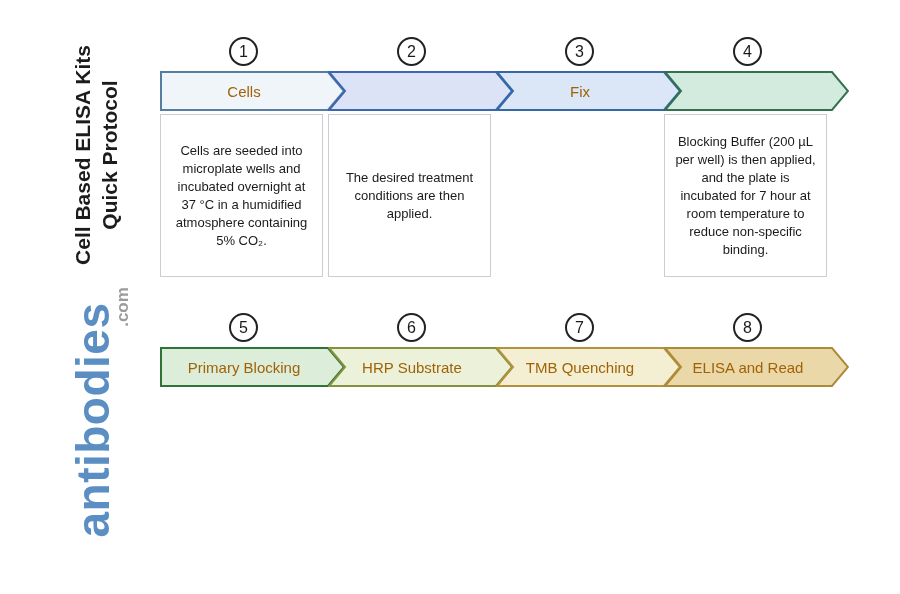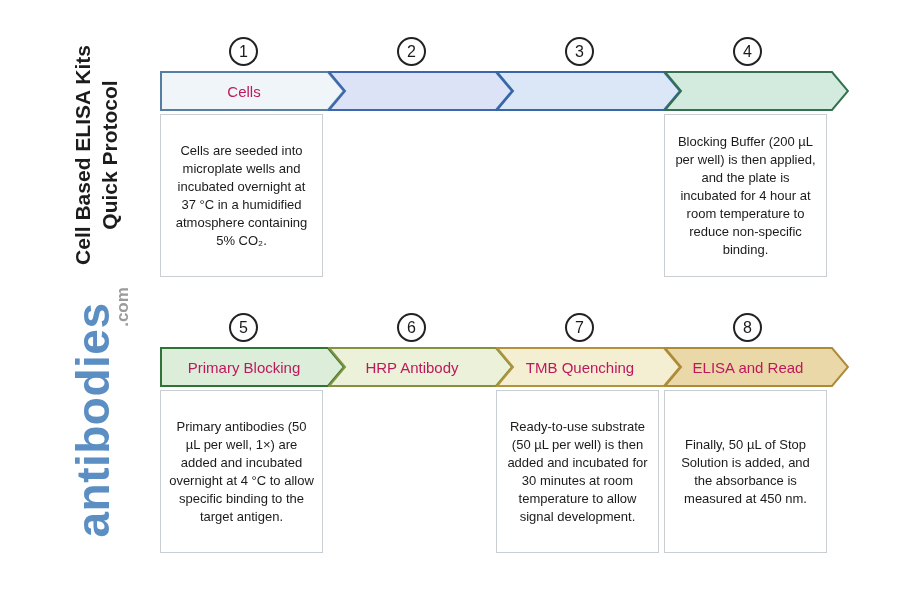--- a/index.html
+++ b/index.html
@@ -35,21 +35,21 @@
   .step-number{
     position:absolute;top:0;left:69px;width:29px;height:29px;
     border:2px solid #222;border-radius:50%;background:#fff;
     box-sizing:border-box;
     font-size:16px;line-height:25px;text-align:center;font-weight:500;
   }
   .step-arrow{position:absolute;top:34px;left:0;width:185px;height:40px;display:block;}
   .step-label{
     position:absolute;top:34px;left:0;width:168px;height:40px;
     display:flex;align-items:center;justify-content:center;
-    font-size:15px;color:#be185d;
+    font-size:15px;color:#a16207;
   }
   .step-desc{
     position:absolute;top:77px;left:0;width:163px;height:163px;
     background:#fff;border:1.5px solid #c9ced3;box-sizing:border-box;
     display:flex;align-items:center;justify-content:center;
     text-align:center;font-size:13px;line-height:18px;color:#1b1b1b;
     padding:6px 8px;
   }
 </style>
 </head>
@@ -69,60 +69,59 @@
       <polygon stroke-width="2" stroke-linejoin="miter" points="1,1 168,1 184,20 168,39 1,39" fill="#eff5f9" stroke="#567ea3"></polygon>
     </svg>
     <div class="step-label">Cells</div>
     <div class="step-desc">Cells are seeded into microplate wells and incubated overnight at 37 °C in a humidified atmosphere containing 5% CO₂.</div>
   </div>
     <div class="step" style="left: 168px;">
     <div class="step-number">2</div>
     <svg class="step-arrow" viewBox="0 0 185 40">
       <polygon stroke-width="2" stroke-linejoin="miter" points="1,1 168,1 184,20 168,39 1,39 17,20" fill="#dce3f6" stroke="#3c66ad"></polygon>
     </svg>
+    <div class="step-desc">The desired treatment conditions are then applied.</div>
   </div>
     <div class="step" style="left: 336px;">
     <div class="step-number">3</div>
     <svg class="step-arrow" viewBox="0 0 185 40">
       <polygon stroke-width="2" stroke-linejoin="miter" points="1,1 168,1 184,20 168,39 1,39 17,20" fill="#dbe7f7" stroke="#3568a4"></polygon>
     </svg>
+    <div class="step-label">Fix</div>
   </div>
     <div class="step" style="left: 504px;">
     <div class="step-number">4</div>
     <svg class="step-arrow" viewBox="0 0 185 40">
       <polygon stroke-width="2" stroke-linejoin="miter" points="1,1 168,1 184,20 168,39 1,39 17,20" fill="#d2ebde" stroke="#33704f"></polygon>
     </svg>
-    <div class="step-desc">Blocking Buffer (200 µL per well) is then applied, and the plate is incubated for 4 hour at room temperature to reduce non-specific binding.</div>
+    <div class="step-desc">Blocking Buffer (200 µL per well) is then applied, and the plate is incubated for 7 hour at room temperature to reduce non-specific binding.</div>
   </div>
   </div>
 <div class="row" id="row-1">
     <div class="step" style="left: 0px;">
     <div class="step-number">5</div>
     <svg class="step-arrow" viewBox="0 0 185 40">
       <polygon stroke-width="2" stroke-linejoin="miter" points="1,1 168,1 184,20 168,39 1,39" fill="#dcedda" stroke="#2f7337"></polygon>
     </svg>
     <div class="step-label">Primary Blocking</div>
-    <div class="step-desc">Primary antibodies (50 µL per well, 1×) are added and incubated overnight at 4 °C to allow specific binding to the target antigen.</div>
   </div>
     <div class="step" style="left: 168px;">
     <div class="step-number">6</div>
     <svg class="step-arrow" viewBox="0 0 185 40">
       <polygon stroke-width="2" stroke-linejoin="miter" points="1,1 168,1 184,20 168,39 1,39 17,20" fill="#ebf2d9" stroke="#85923d"></polygon>
     </svg>
-    <div class="step-label">HRP Antibody</div>
+    <div class="step-label">HRP Substrate</div>
   </div>
     <div class="step" style="left: 336px;">
     <div class="step-number">7</div>
     <svg class="step-arrow" viewBox="0 0 185 40">
       <polygon stroke-width="2" stroke-linejoin="miter" points="1,1 168,1 184,20 168,39 1,39 17,20" fill="#f4efd2" stroke="#b3923c"></polygon>
     </svg>
     <div class="step-label">TMB Quenching</div>
-    <div class="step-desc">Ready-to-use substrate (50 µL per well) is then added and incubated for 30 minutes at room temperature to allow signal development.</div>
   </div>
     <div class="step" style="left: 504px;">
     <div class="step-number">8</div>
     <svg class="step-arrow" viewBox="0 0 185 40">
       <polygon stroke-width="2" stroke-linejoin="miter" points="1,1 168,1 184,20 168,39 1,39 17,20" fill="#ead8a8" stroke="#ad8a38"></polygon>
     </svg>
     <div class="step-label">ELISA and Read</div>
-    <div class="step-desc">Finally, 50 µL of Stop Solution is added, and the absorbance is measured at 450 nm.</div>
   </div>
   </div>
 
 </body></html>

